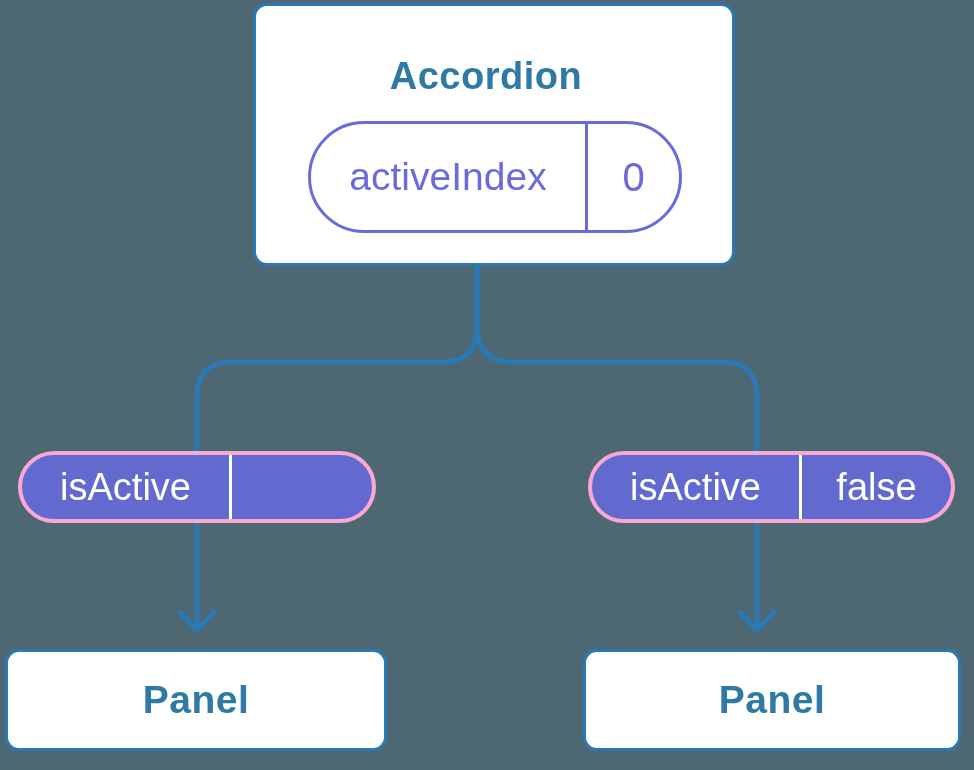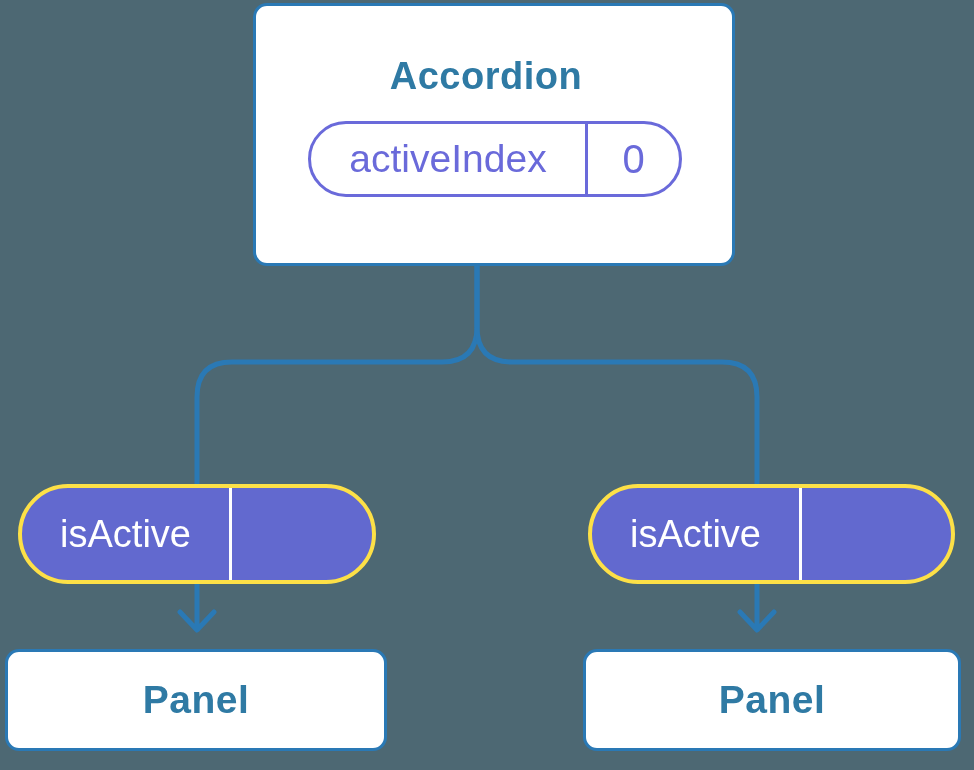--- a/index.html
+++ b/index.html
@@ -38,44 +38,44 @@
   .root-title {
     position: absolute; left: 0; right: 16px; top: 50px;
     text-align: center;
     font-size: 38px; line-height: 40px;
     font-weight: 700;
     color: var(--steel);
     letter-spacing: 0.5px;
   }
   .root-pill {
     position: absolute; left: 52px; top: 115px;
-    width: 374px; height: 76px;
+    width: 374px; height: 112px;
     background: #ffffff;
     border: 3px solid var(--purple_accent);
     border-radius: 60px;
     display: flex;
     color: var(--purple_accent);
   }
   .root-pill .pill-name {
     width: 277px;
     border-right: 3px solid var(--purple_accent);
     display: flex; align-items: center; justify-content: center;
     font-size: 39px;
   }
   .root-pill .pill-value {
     flex: 1;
     display: flex; align-items: center; justify-content: center;
     font-size: 40px;
   }
 
   
   .state-pill {
-    position: absolute; top: 484px; height: 100px;
+    position: absolute; top: 451px; height: 72px;
     background: var(--purple);
-    border: 4px solid #fde047;
+    border: 4px solid #f9a8d4;
     border-radius: 60px;
     display: flex;
     color: #ffffff;
   }
   .state-pill.left  { left: 18px;  width: 358px; }
   .state-pill.right { left: 588px; width: 367px; }
   .state-pill .pill-name {
     width: 210px;
     border-right: 3.5px solid #ffffff;
     display: flex; align-items: center; justify-content: center;
@@ -119,18 +119,19 @@
       <div class="pill-value">0</div>
     </div>
   </div>
 
   <div class="state-pill left">
     <div class="pill-name">isActive</div>
   </div>
 
   <div class="state-pill right">
     <div class="pill-name">isActive</div>
+    <div class="pill-value">false</div>
   </div>
 
   <div class="panel-box left">Panel</div>
   <div class="panel-box right">Panel</div>
 
 </div>
 
 </body></html>

